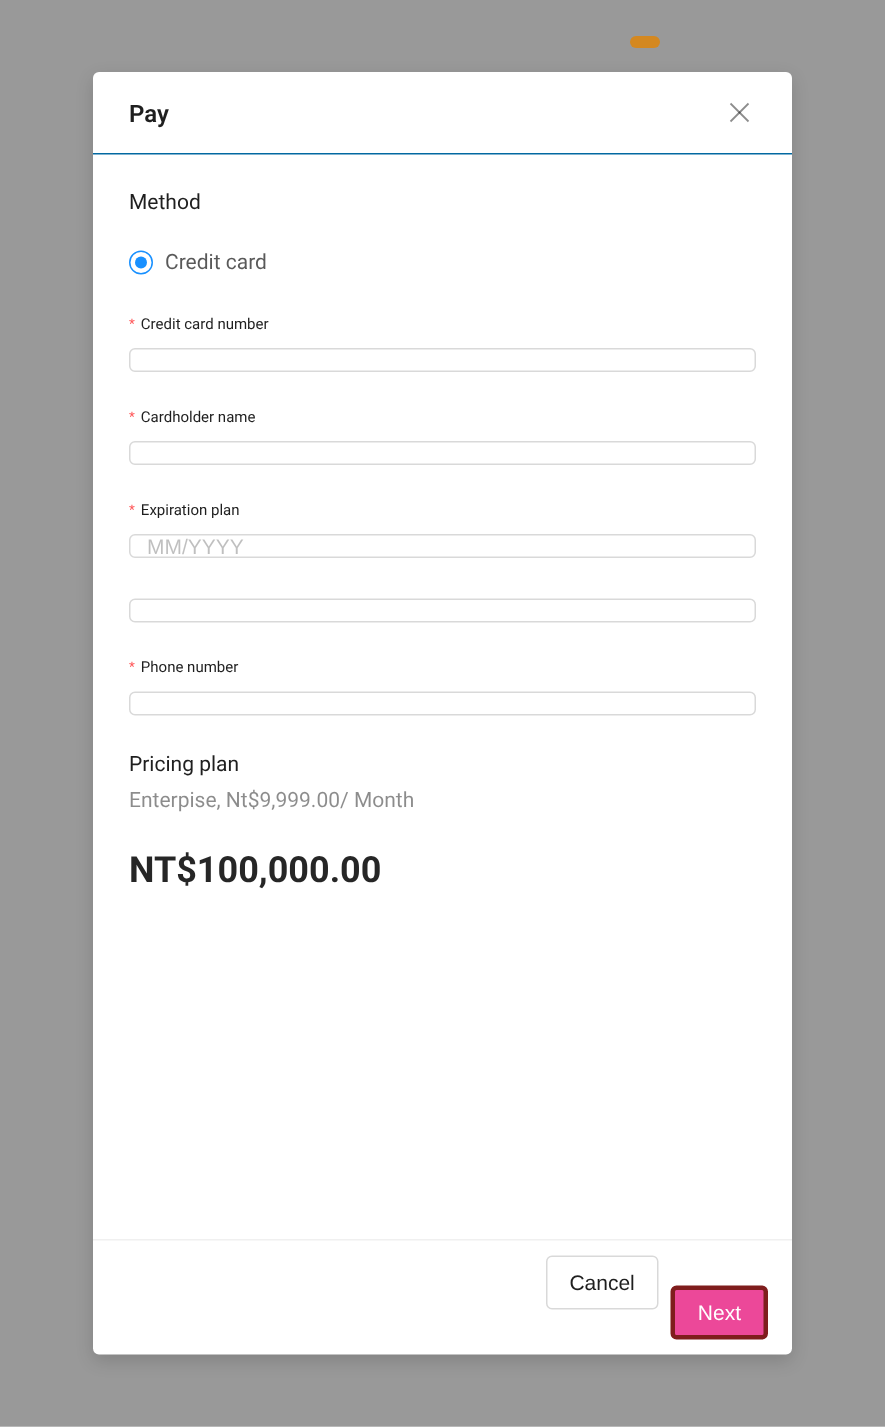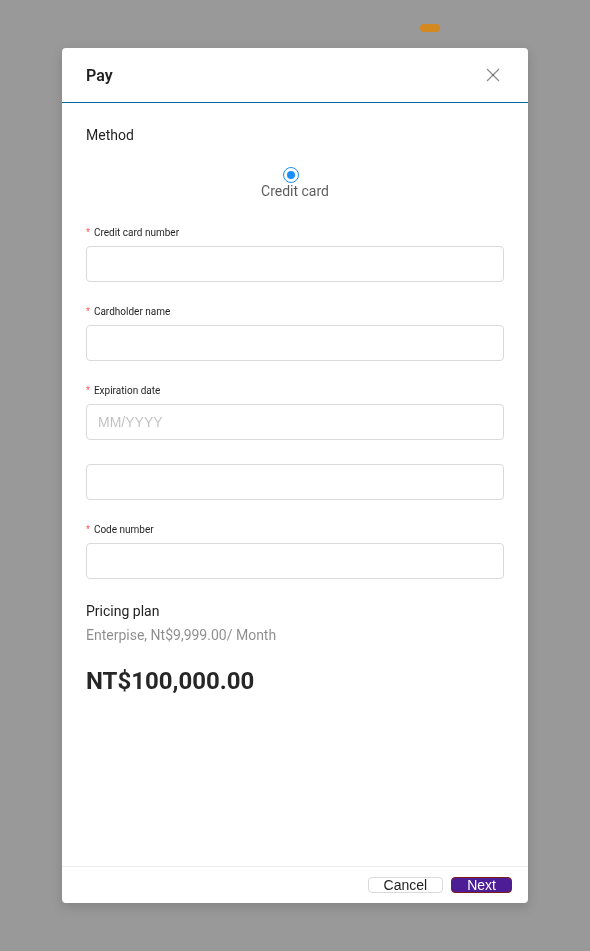--- a/index.html
+++ b/index.html
@@ -86,21 +86,20 @@
       margin-bottom: 20px;
     }
     .radio-group {
       margin-bottom: 24px;
     }
     .radio-option {
       display: flex;
       align-items: center;
       cursor: pointer;
       padding: 4px 0;
-      flex-direction: column;
     }
     .radio-circle {
       width: 16px;
       height: 16px;
       border: 1px solid #1890ff;
       border-radius: 50%;
       display: flex;
       align-items: center;
       justify-content: center;
       margin-right: 8px;
@@ -124,21 +123,21 @@
       color: rgba(0,0,0,0.88);
       margin-bottom: 8px;
     }
     .required-mark {
       color: #ff4d4f;
       margin-right: 4px;
       font-family: SimSun, sans-serif;
     }
     .form-input {
       width: 100%;
-      height: 36px;
+      height: 16px;
       padding: 4px 11px;
       border: 1px solid #d9d9d9;
       border-radius: 4px;
       font-size: 14px;
       color: rgba(0,0,0,0.88);
       background: #fff;
       outline: none;
     }
     .form-input::placeholder {
       color: rgba(0,0,0,0.25);
@@ -162,39 +161,40 @@
       margin-top: 4px;
     }
     .modal-footer {
       padding: 10px 16px;
       border-top: 1px solid #f0f0f0;
       display: flex;
       justify-content: flex-end;
       gap: 8px;
     }
     .btn {
-      height: 16px;
+      height: 36px;
       padding: 4px 15px;
       border-radius: 4px;
       font-size: 14px;
       cursor: pointer;
       outline: none;
       display: inline-flex;
       align-items: center;
       justify-content: center;
     }
     .btn-default {
       background: #fff;
       border: 1px solid #d9d9d9;
       color: rgba(0,0,0,0.88);
     }
     .btn-primary {
-      background: #4c1d95;
-      border: 1px solid #7f1d1d;
+      background: #ec4899;
+      border: 3px solid #7f1d1d;
       color: #fff;
+      margin-top: 20px;
     }
   </style>
 </head>
 <body>
 
 <div class="backdrop"></div>
 <div class="background-badge"></div>
 
 <div class="modal">
   <div class="modal-header">
@@ -227,33 +227,33 @@
 
     <div class="form-item">
       <label class="form-label">
         <span class="required-mark">*</span><span>Cardholder name</span>
       </label>
       <input type="text" class="form-input" style="">
     </div>
 
     <div class="form-item">
       <label class="form-label">
-        <span class="required-mark">*</span><span>Expiration date</span>
+        <span class="required-mark">*</span><span>Expiration plan</span>
       </label>
       <input type="text" class="form-input" placeholder="MM/YYYY" style="">
     </div>
 
     <div class="form-item">
       <input type="text" class="form-input" style="">
     </div>
 
 
     <div class="form-item">
       <label class="form-label">
-        <span class="required-mark">*</span><span>Code number</span>
+        <span class="required-mark">*</span><span>Phone number</span>
       </label>
       <input type="text" class="form-input" style="">
     </div>
 
     <div class="info-section">
       <div class="info-label">Pricing plan</div>
       <div class="info-value">Enterpise, Nt$9,999.00/ Month</div>
     </div>
 
     <div class="info-section">

